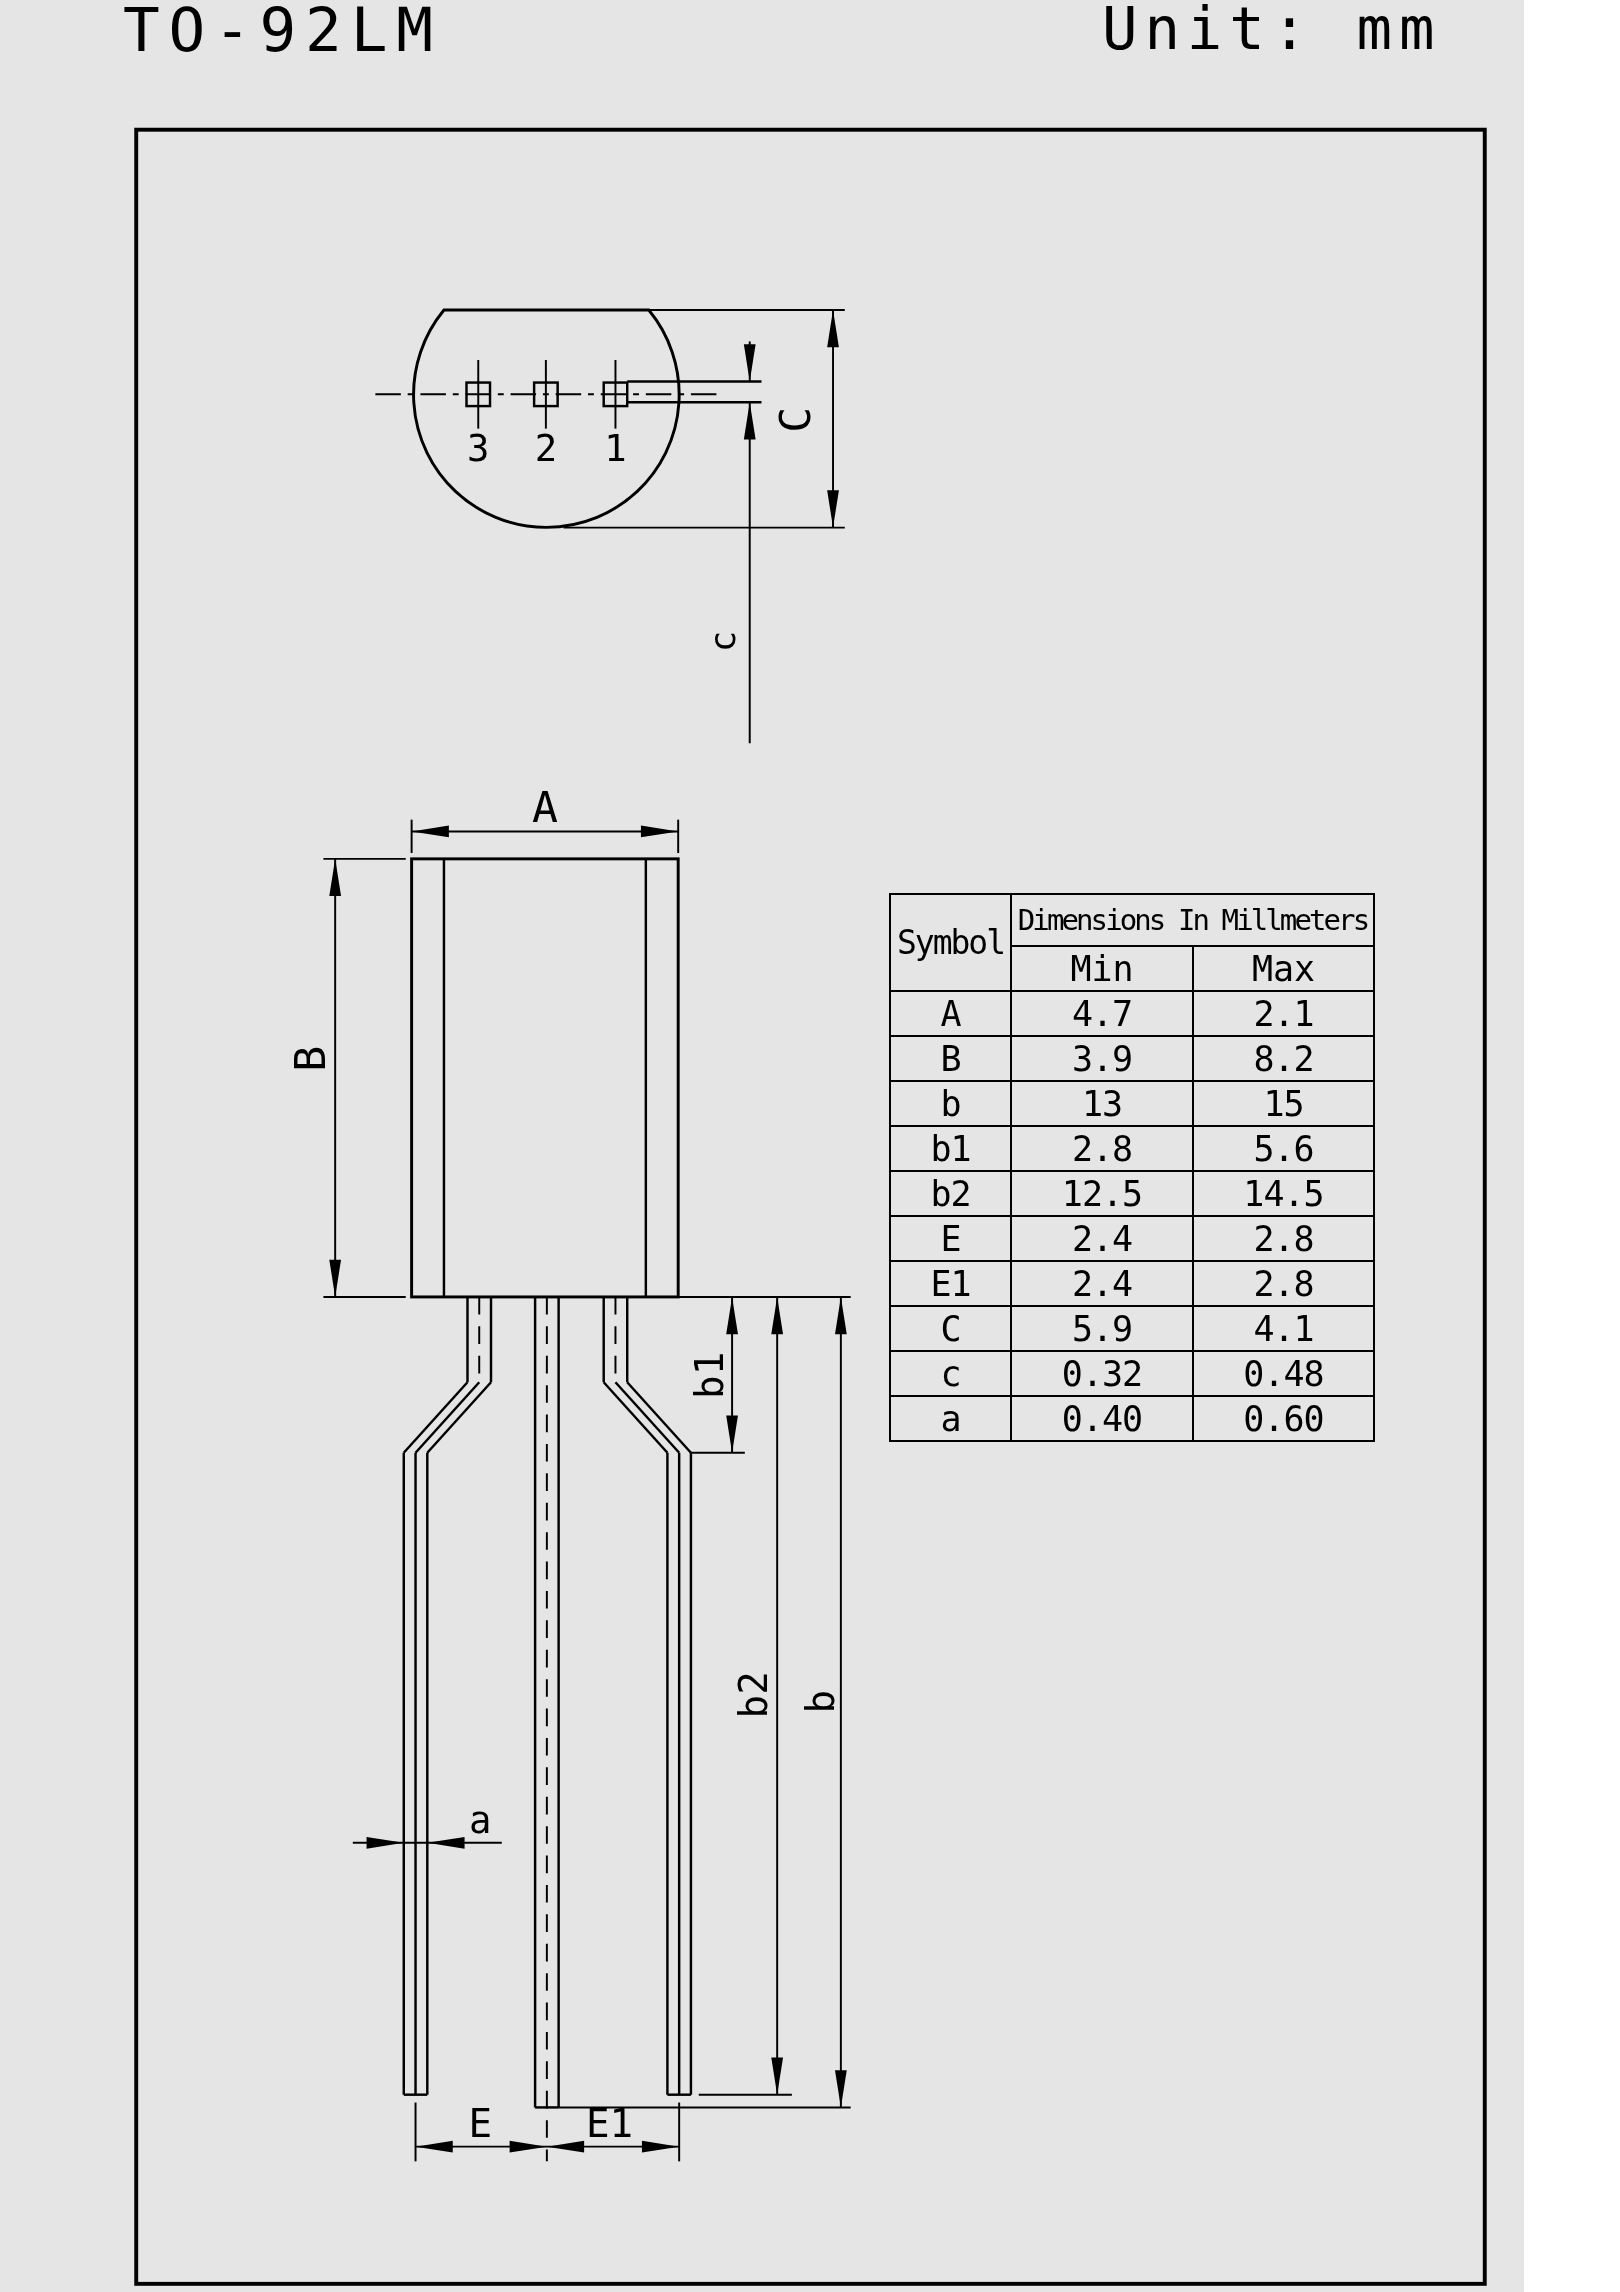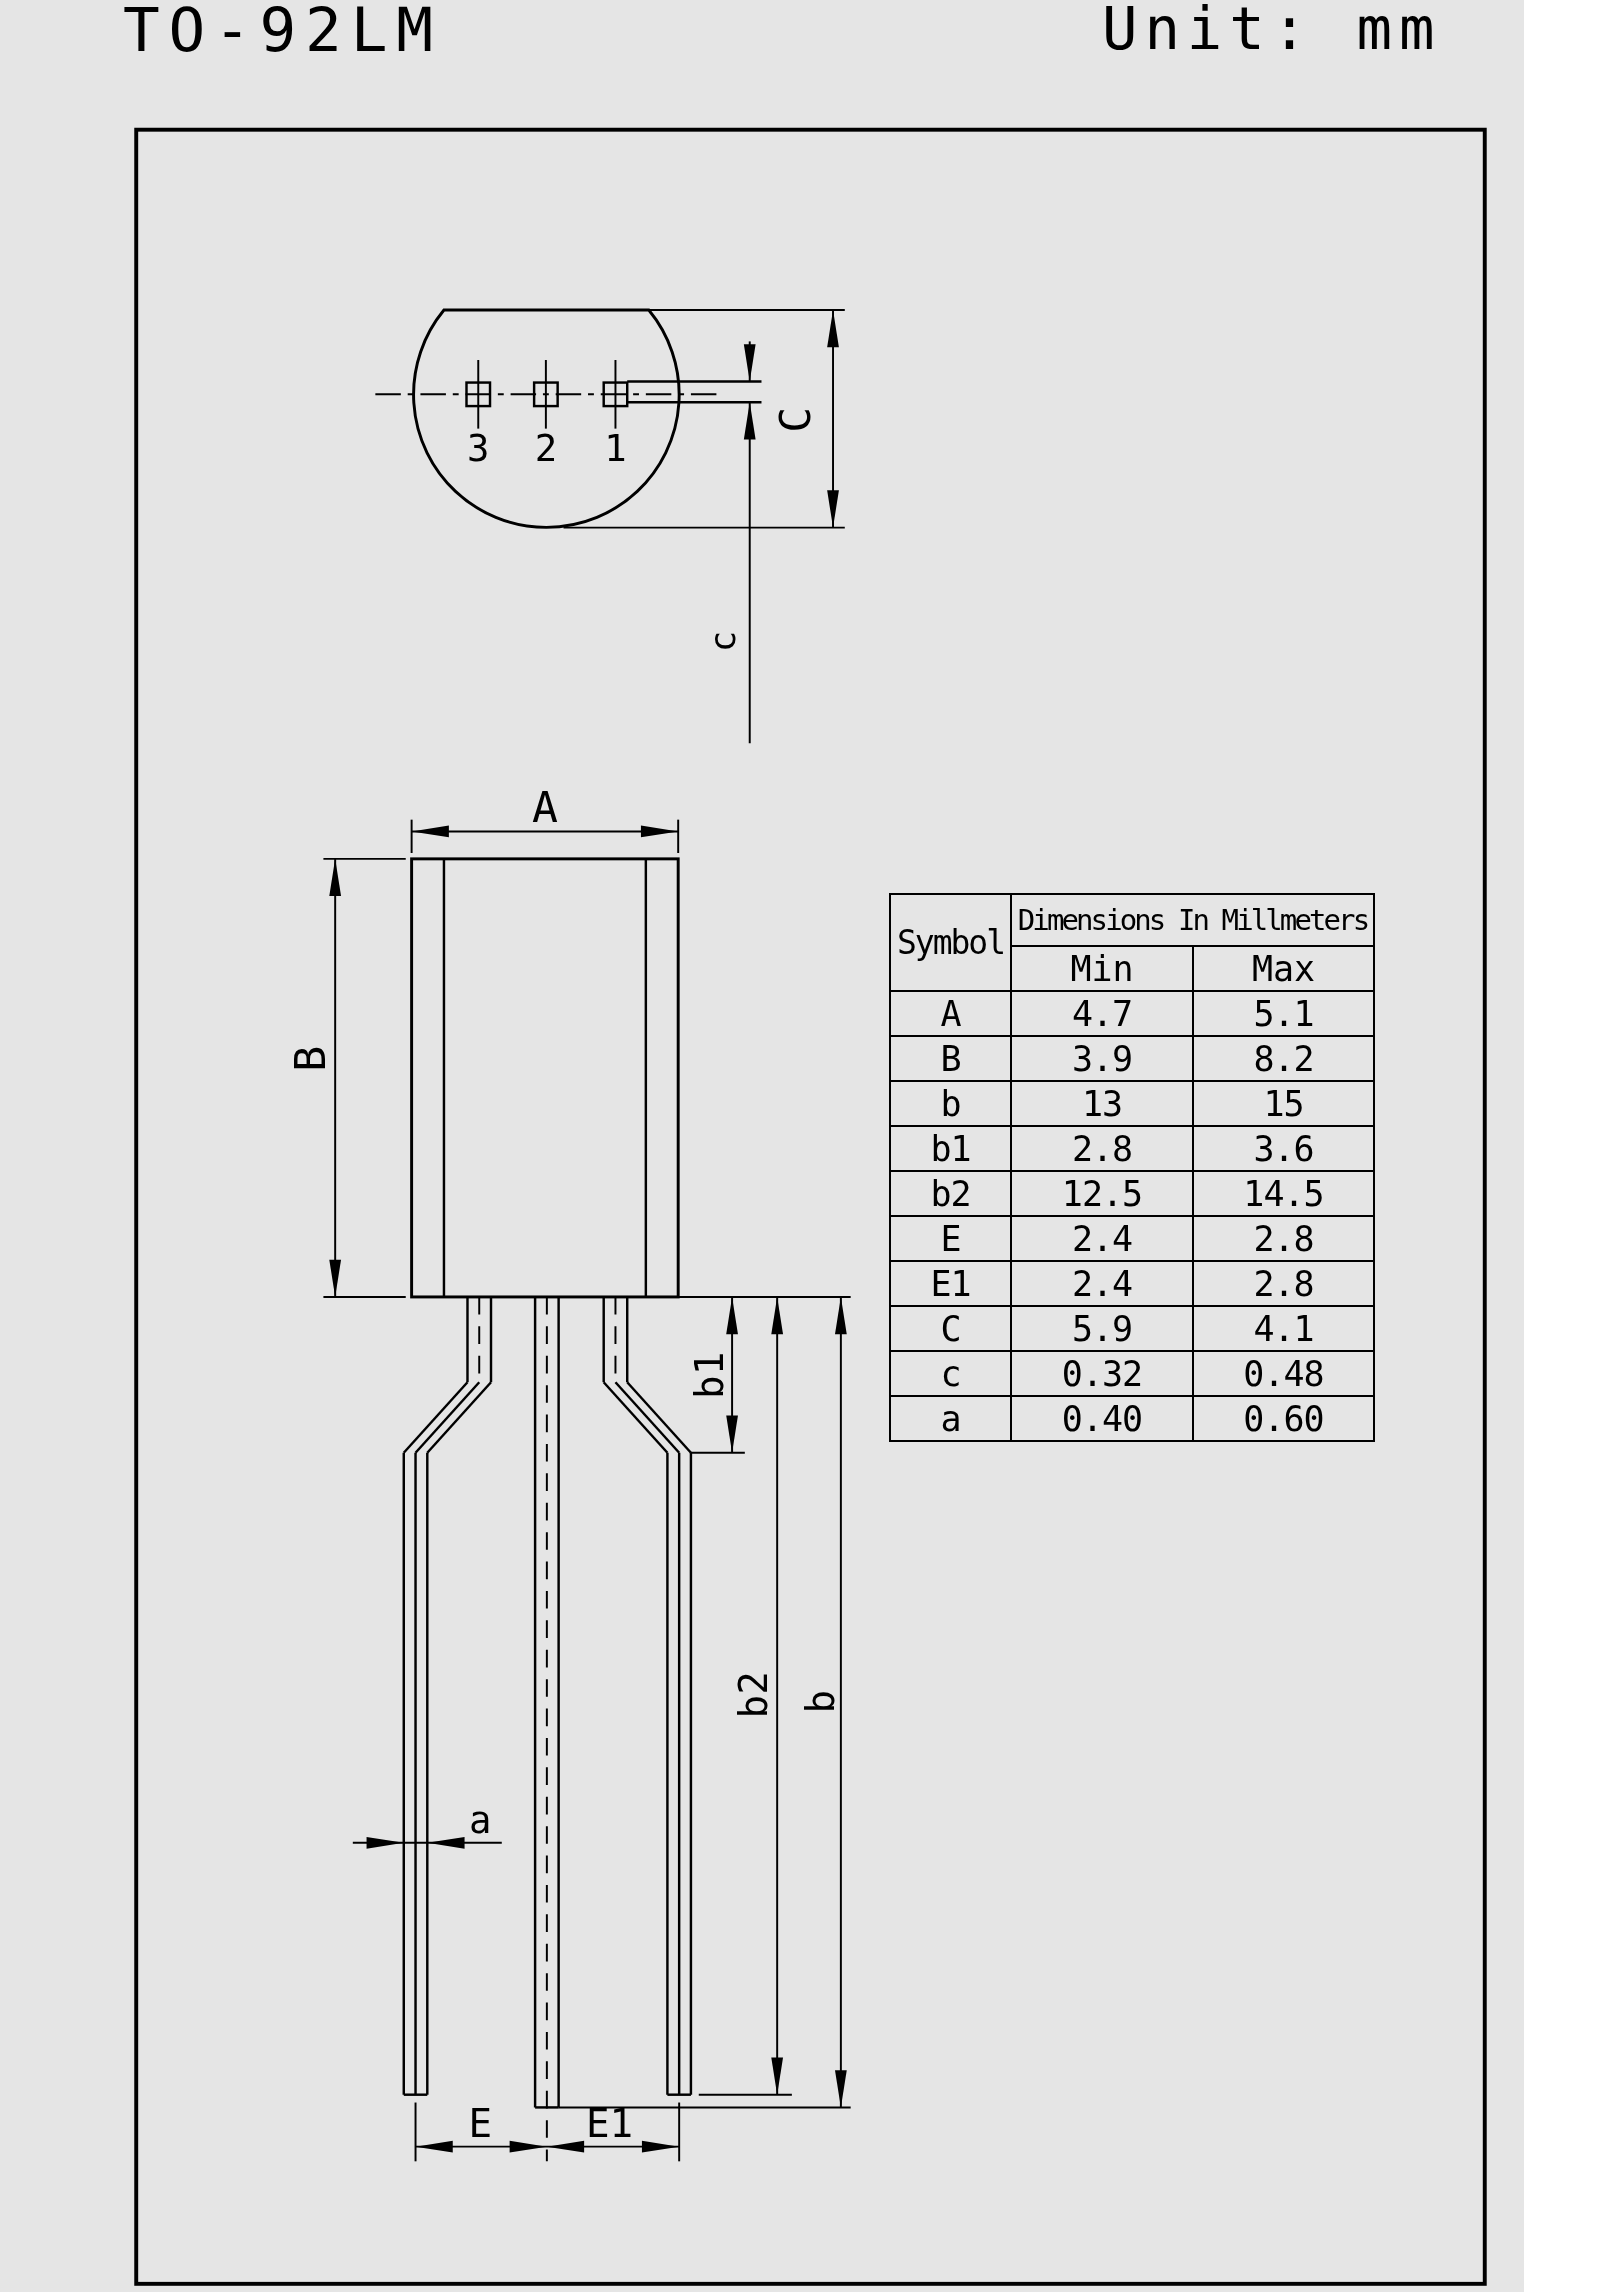--- a/index.html
+++ b/index.html
@@ -197,36 +197,36 @@
       <td rowspan="2" class="h-symbol">Symbol</td>
       <td colspan="2" class="h-span">Dimensions In Millmeters</td>
     </tr>
     <tr>
       <td class="h-minmax">Min</td>
       <td class="h-minmax">Max</td>
     </tr>
     <tr class="drow">
       <td>A</td>
       <td>4.7</td>
-      <td>5.1</td>
+      <td>2.1</td>
     </tr>
     <tr class="drow">
       <td>B</td>
       <td>3.9</td>
       <td>8.2</td>
     </tr>
     <tr class="drow">
       <td>b</td>
       <td>13</td>
       <td>15</td>
     </tr>
     <tr class="drow">
       <td>b1</td>
       <td>2.8</td>
-      <td>3.6</td>
+      <td>5.6</td>
     </tr>
     <tr class="drow">
       <td>b2</td>
       <td>12.5</td>
       <td>14.5</td>
     </tr>
     <tr class="drow">
       <td>E</td>
       <td>2.4</td>
       <td>2.8</td>

